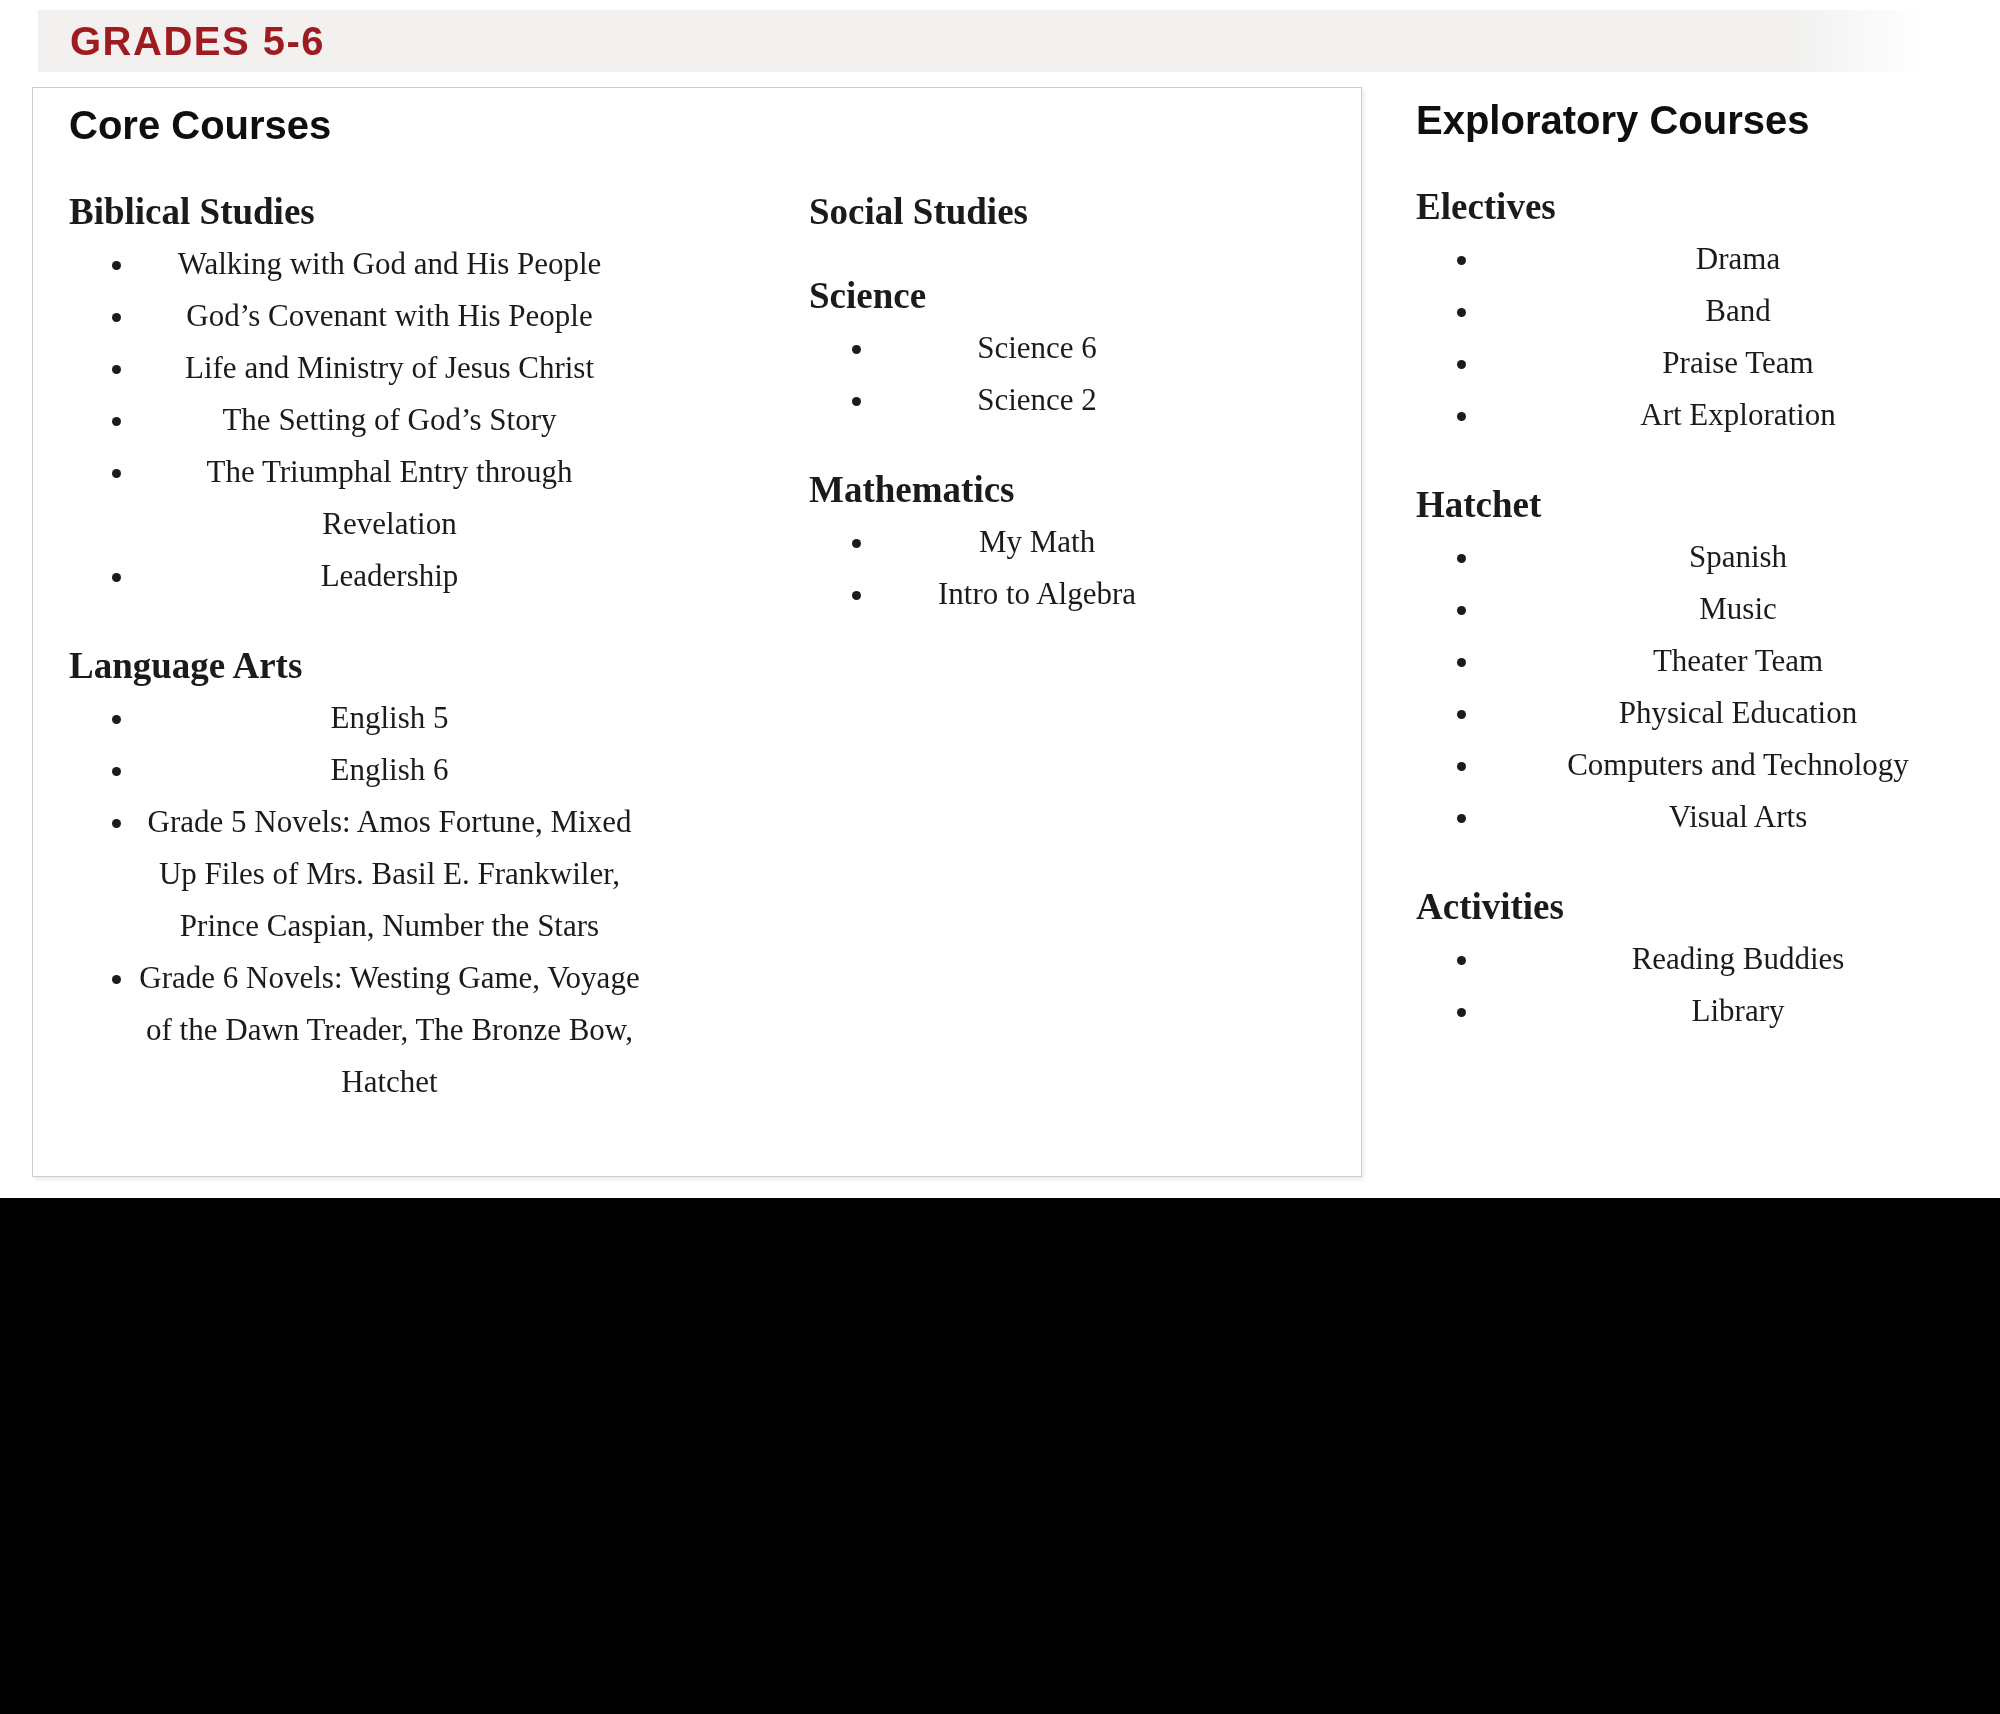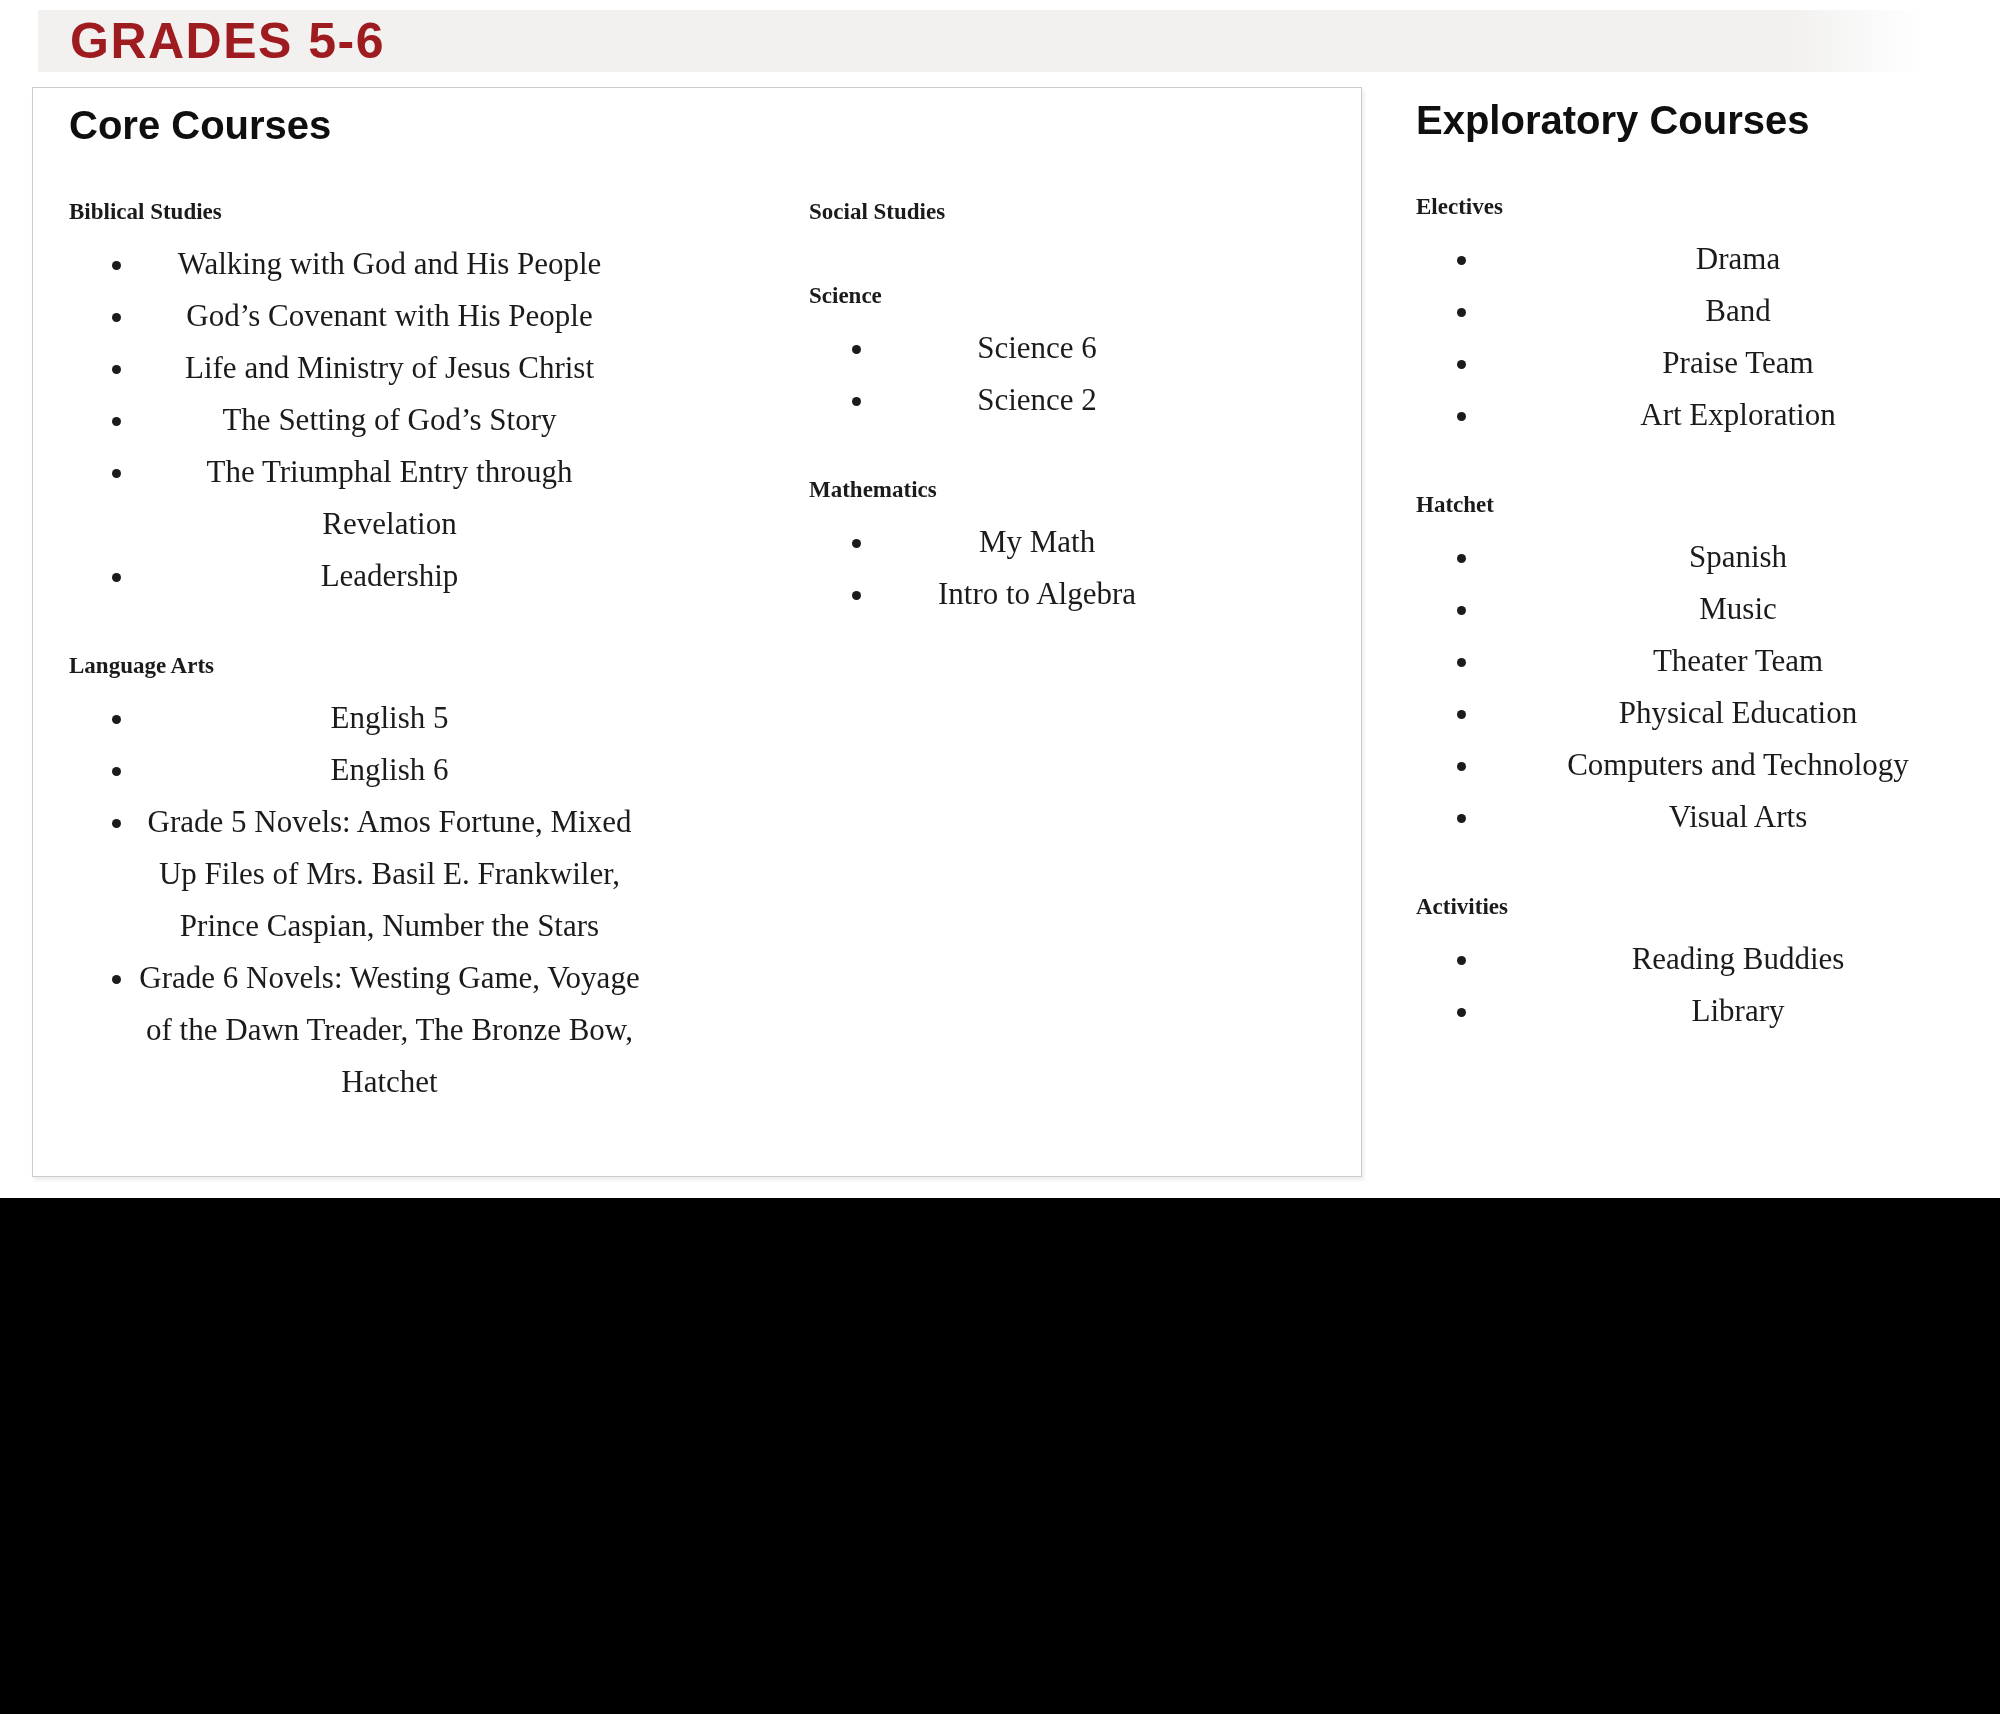--- a/index.html
+++ b/index.html
@@ -20,21 +20,21 @@
   .top-bar{
     margin:10px 0 0 38px;
     height:62px;width:1887px;
     box-sizing:border-box;
     padding-left:32px;
     display:flex;align-items:center;
     background:linear-gradient(to right, var(--bar) 0%, var(--bar) 93%, rgba(242,241,240,0) 100%);
   }
   .top-bar h1{
     margin:0;
-    font-size:50px;line-height:42px;font-weight:bold;
+    font-size:40px;line-height:42px;font-weight:bold;
     letter-spacing:1.5px;
     color:var(--accent);
   }
   
   .content-row{display:flex;margin-top:15px;align-items:flex-start;border-radius:23px;}
   .core-box{
     box-sizing:border-box;
     margin-left:32px;
     width:1330px;height:1090px;
     background:#ffffff;
@@ -55,21 +55,21 @@
     box-sizing:border-box;
     margin-left:54px;
     width:578px;
     padding-top:10px;
   }
   
   .section{margin-top:44px;}
   .section h3{
     margin:0;
     font-family:"Liberation Serif",serif;
-    font-size:23px;line-height:40px;font-weight:bold;
+    font-size:37px;line-height:40px;font-weight:bold;
     color:var(--text);
   }
   .section ul{
     margin:6px 0 0 0;
     padding:0 0 0 68px;
     list-style:disc outside;
   }
   .exploratory .section ul{padding-left:66px;}
   .section li{
     font-family:"Liberation Serif",serif;

